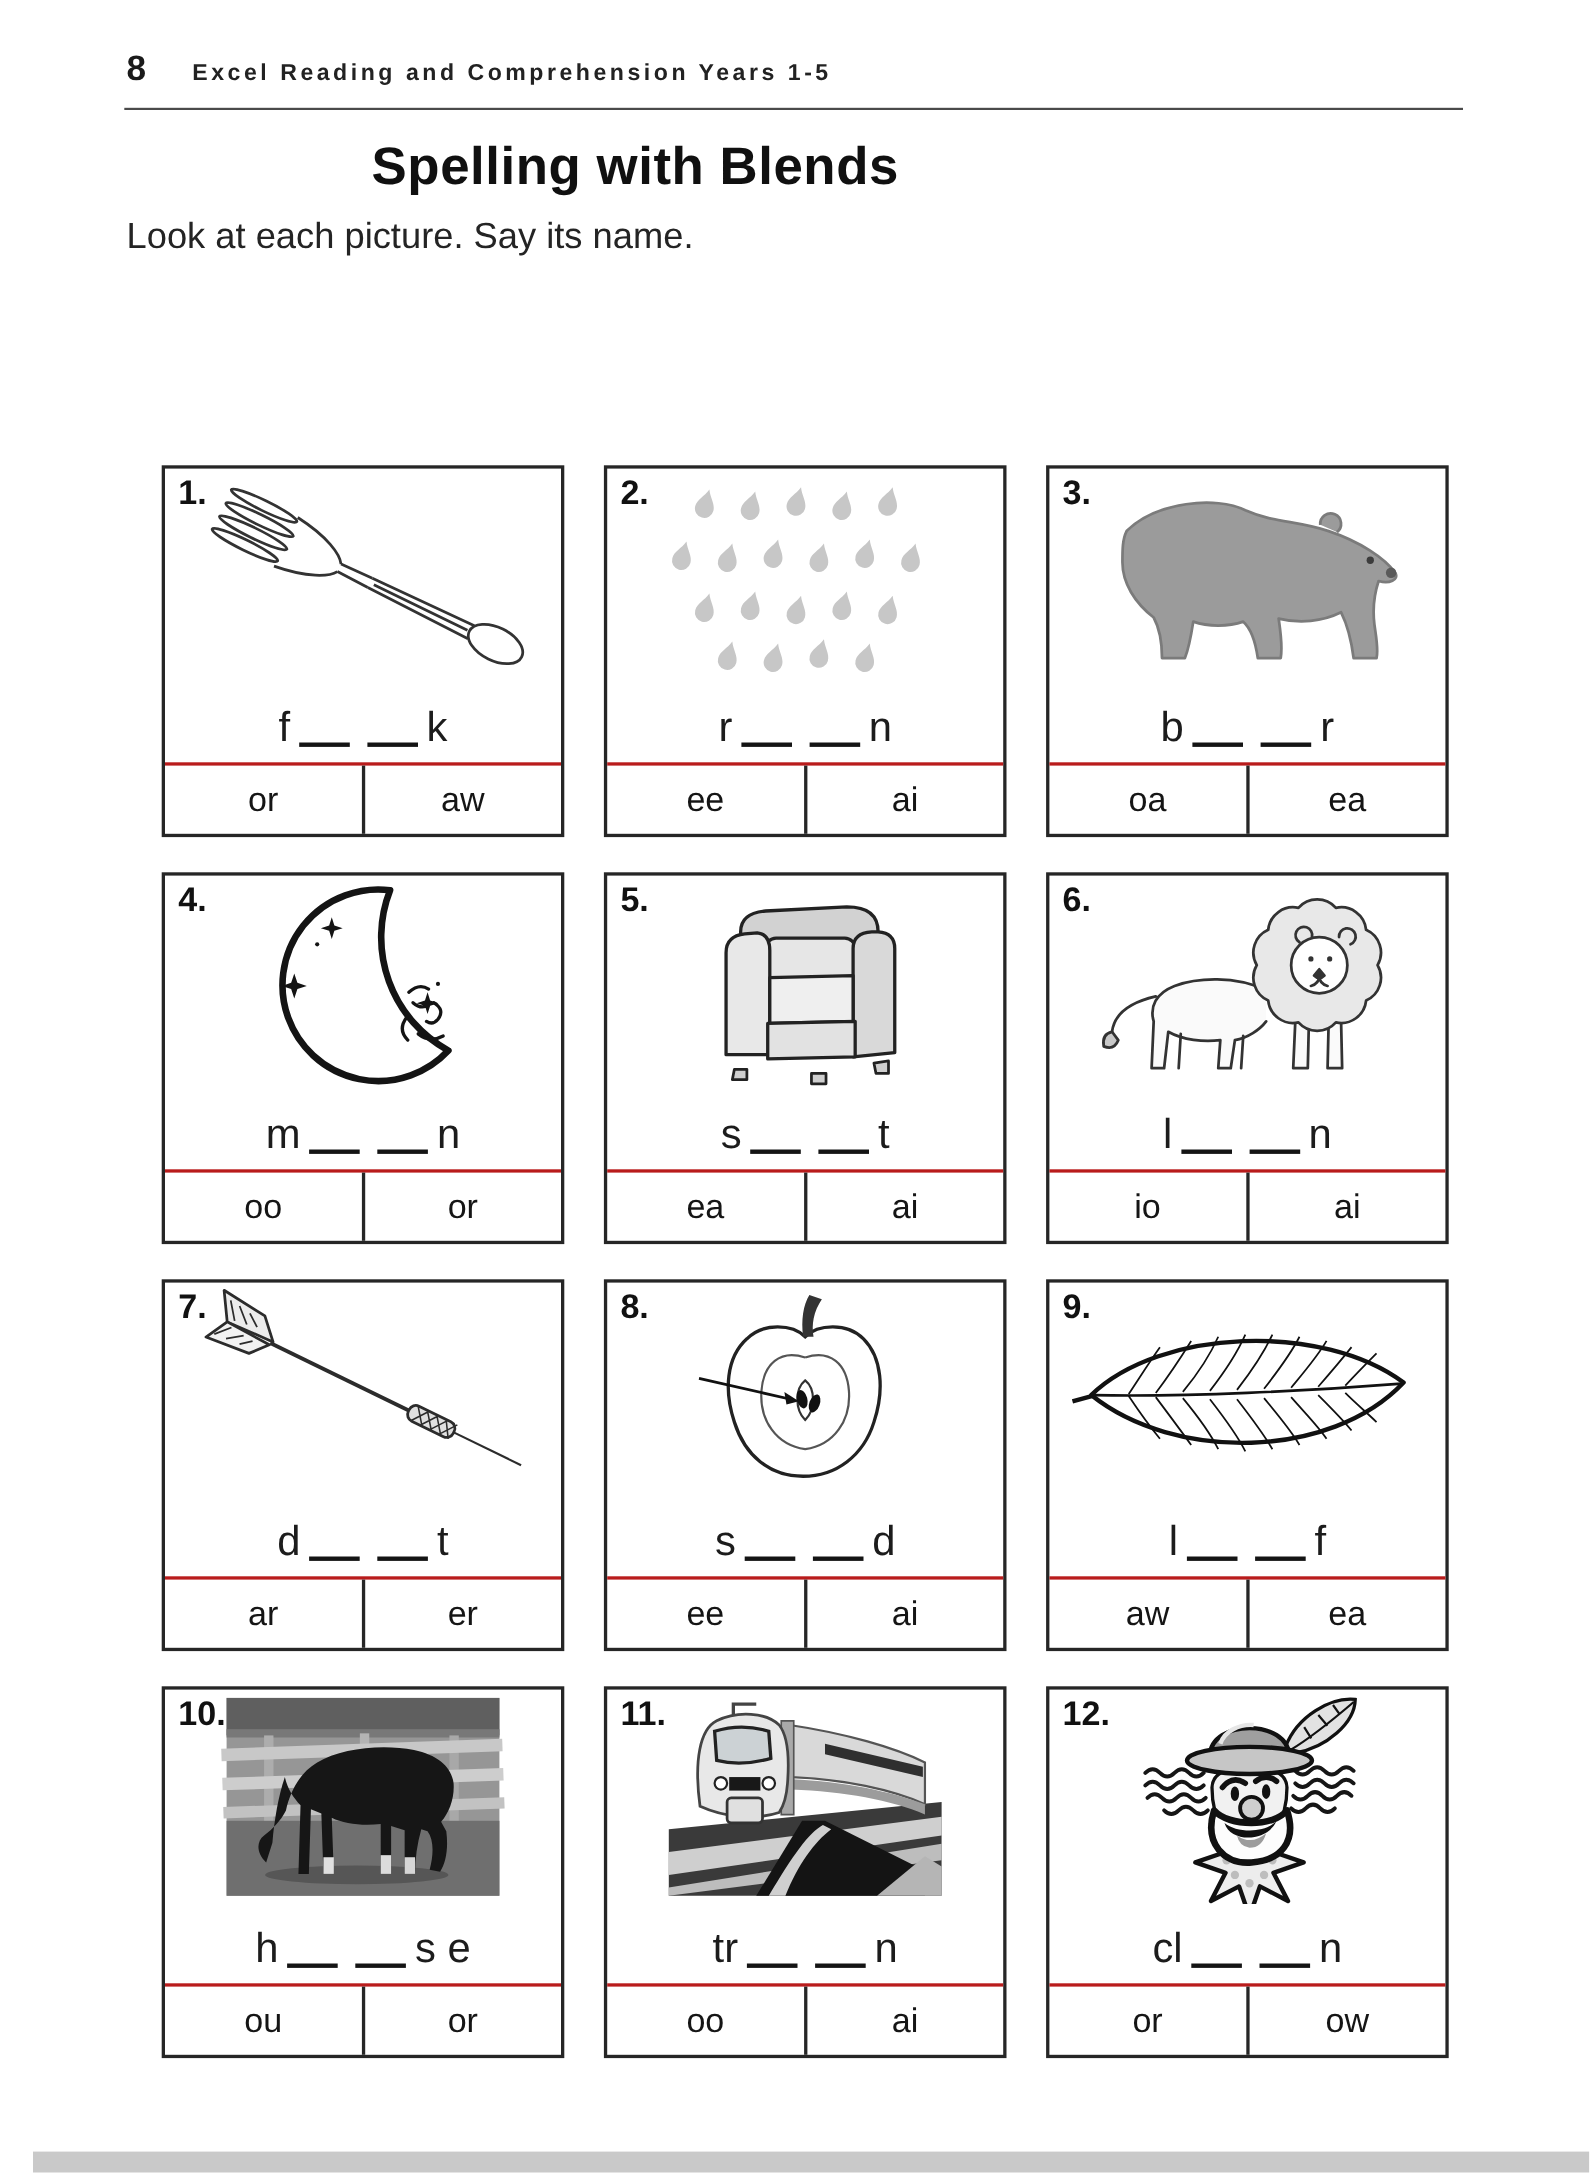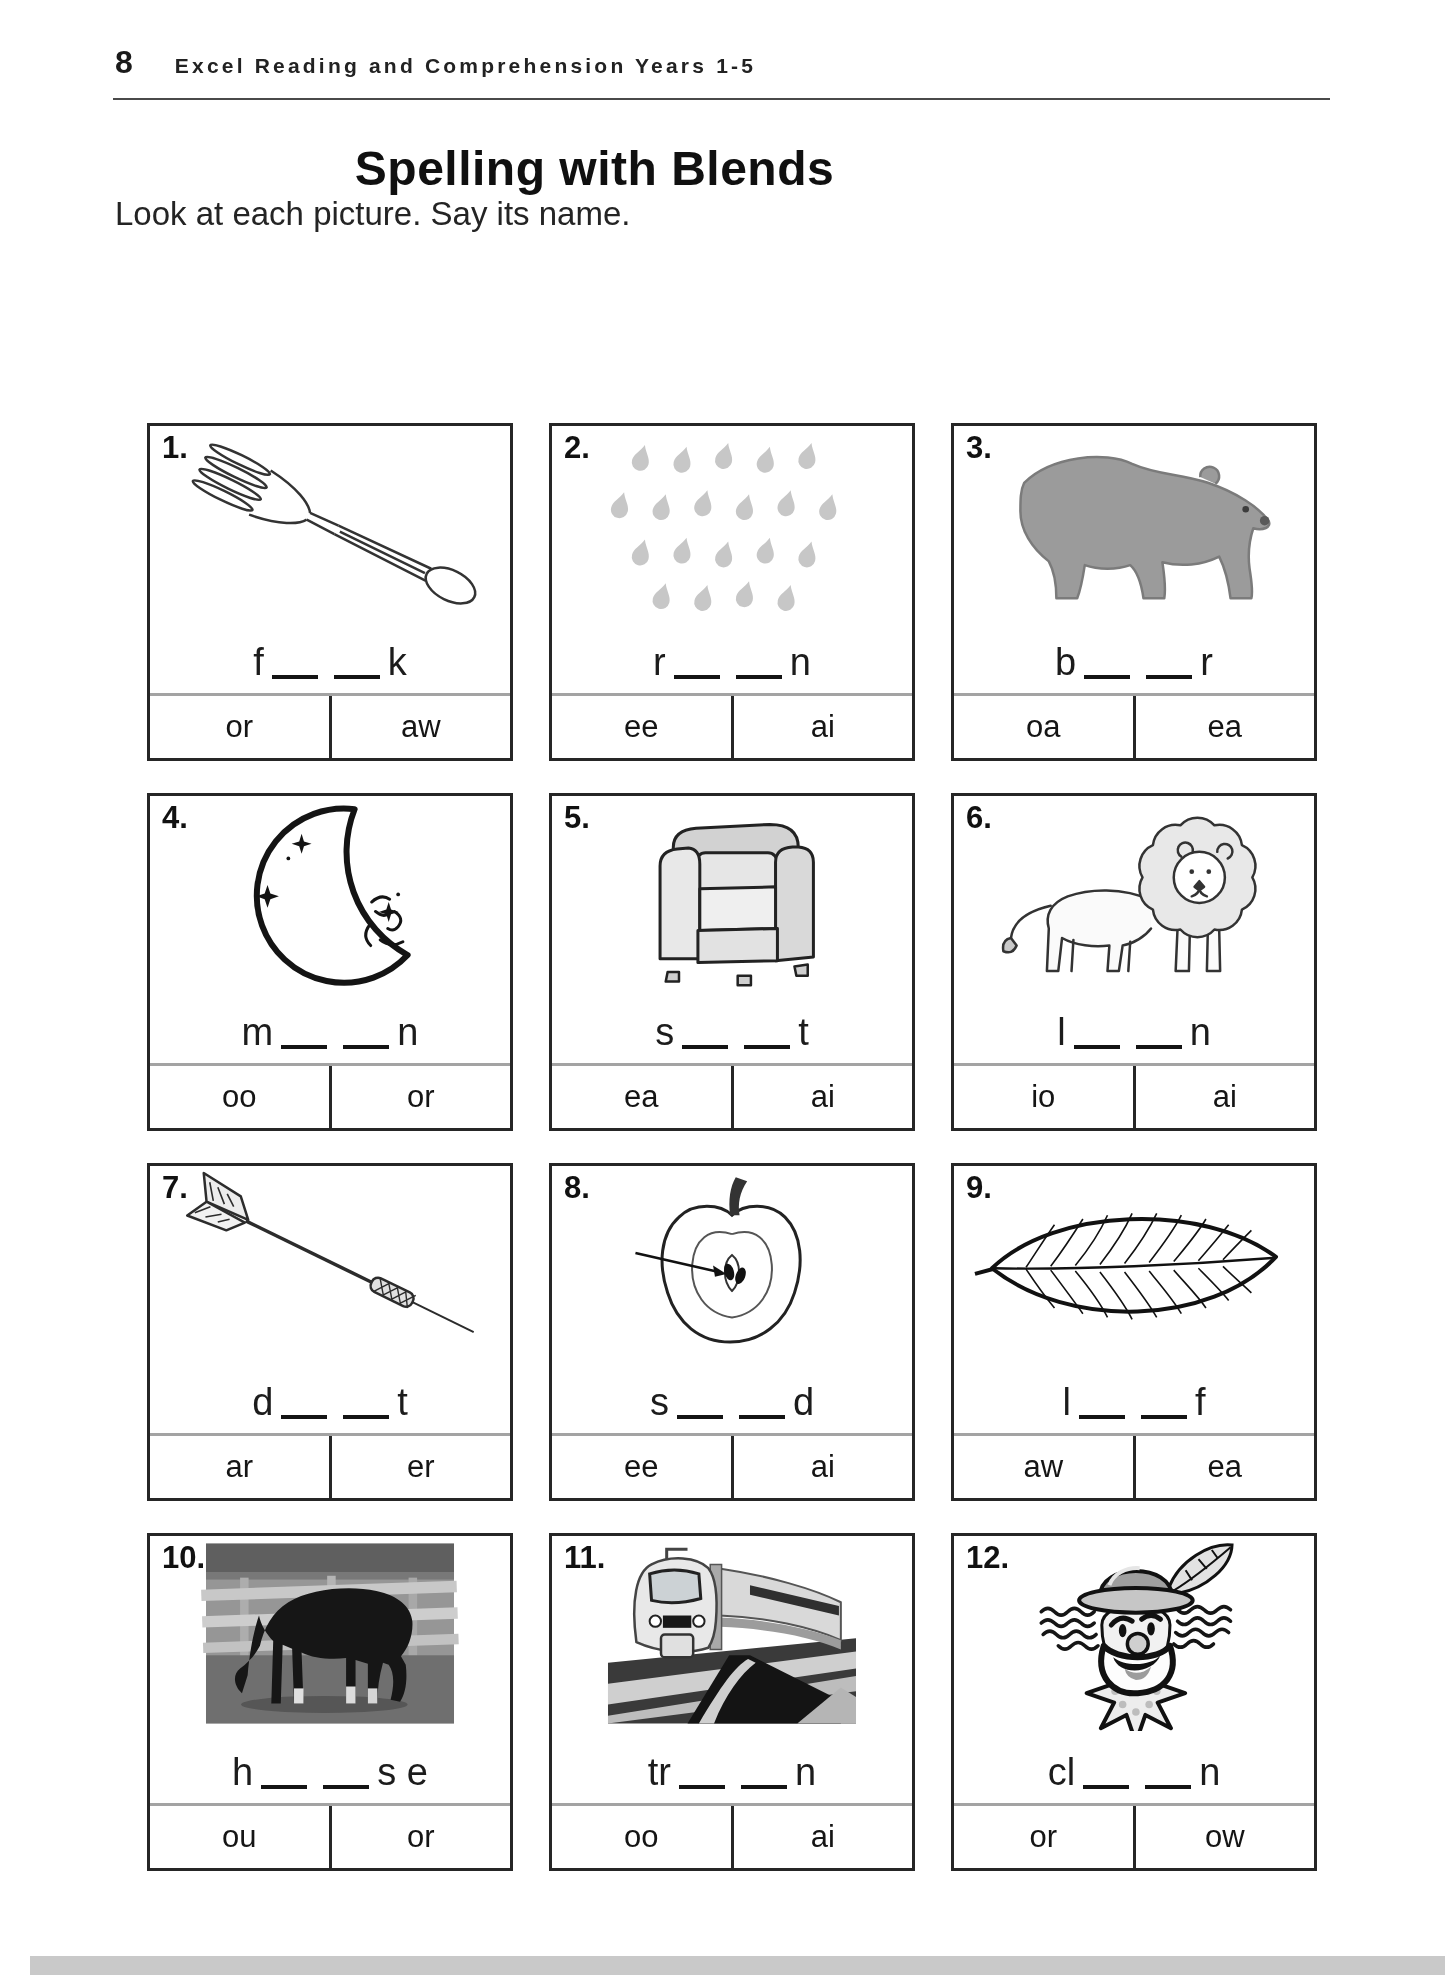--- a/index.html
+++ b/index.html
@@ -2,34 +2,34 @@
 <html><head>
 <meta charset="utf-8">
 <style>
   html,body{margin:0;padding:0;background:#fff;}
   .sheet{position:relative;width:1445px;height:1979px;background:#fff;
     font-family:"Liberation Sans",sans-serif;color:#1a1a1a;overflow:hidden;}
   .header{position:absolute;left:115px;top:44px;display:flex;align-items:baseline;gap:42px;}
   .pagenum{font-size:32px;font-weight:800;}
   .crumb{font-size:21px;font-weight:700;letter-spacing:3.2px;color:#222;}
   .rule{position:absolute;left:113px;top:98px;width:1217px;border-top:2.5px solid #4a4a4a;}
-  .title{position:absolute;left:115px;top:124px;width:925px;margin:17px;text-align:center;
+  .title{position:absolute;left:115px;top:124px;width:925px;margin:0;text-align:center;
     font-size:48px;font-weight:800;letter-spacing:.5px;color:#101010;}
   .instr{position:absolute;left:115px;top:194px;font-size:33px;line-height:39px;color:#242424;white-space:nowrap;}
   .grid{position:absolute;left:147px;top:423px;display:grid;
     grid-template-columns:repeat(3,366px);grid-auto-rows:338px;column-gap:36px;row-gap:32px;}
   .cell{border:3px solid #262626;box-sizing:border-box;display:flex;flex-direction:column;background:#fff;}
   .art{flex:1;position:relative;overflow:hidden;}
   .art svg{position:absolute;left:0;top:0;width:100%;height:100%;}
   .num{position:absolute;top:4px;left:12px;font-size:31px;font-weight:800;z-index:2;color:#111;}
   .word{height:60px;display:flex;align-items:flex-end;justify-content:center;
     font-size:38px;color:#1c1c1c;padding-bottom:12px;}
   .lt{line-height:1;}
   .blank{width:46px;height:4px;background:#141414;margin:0 8px 2px;}
-  .opts{height:62px;border-top:3px solid #a3a3a3;display:flex;}
+  .opts{height:62px;border-top:3px solid #b91c1c;display:flex;}
   .opt{flex:1;display:flex;align-items:center;justify-content:center;font-size:31px;color:#151515;}
   .opt + .opt{border-left:3px solid #262626;}
   .footband{position:absolute;left:30px;right:0;bottom:4px;height:19px;background:#c9c9c9;}
   svg *{vector-effect:non-scaling-stroke;}
 </style>
 </head>
 <body>
 
 <div class="sheet">
 

